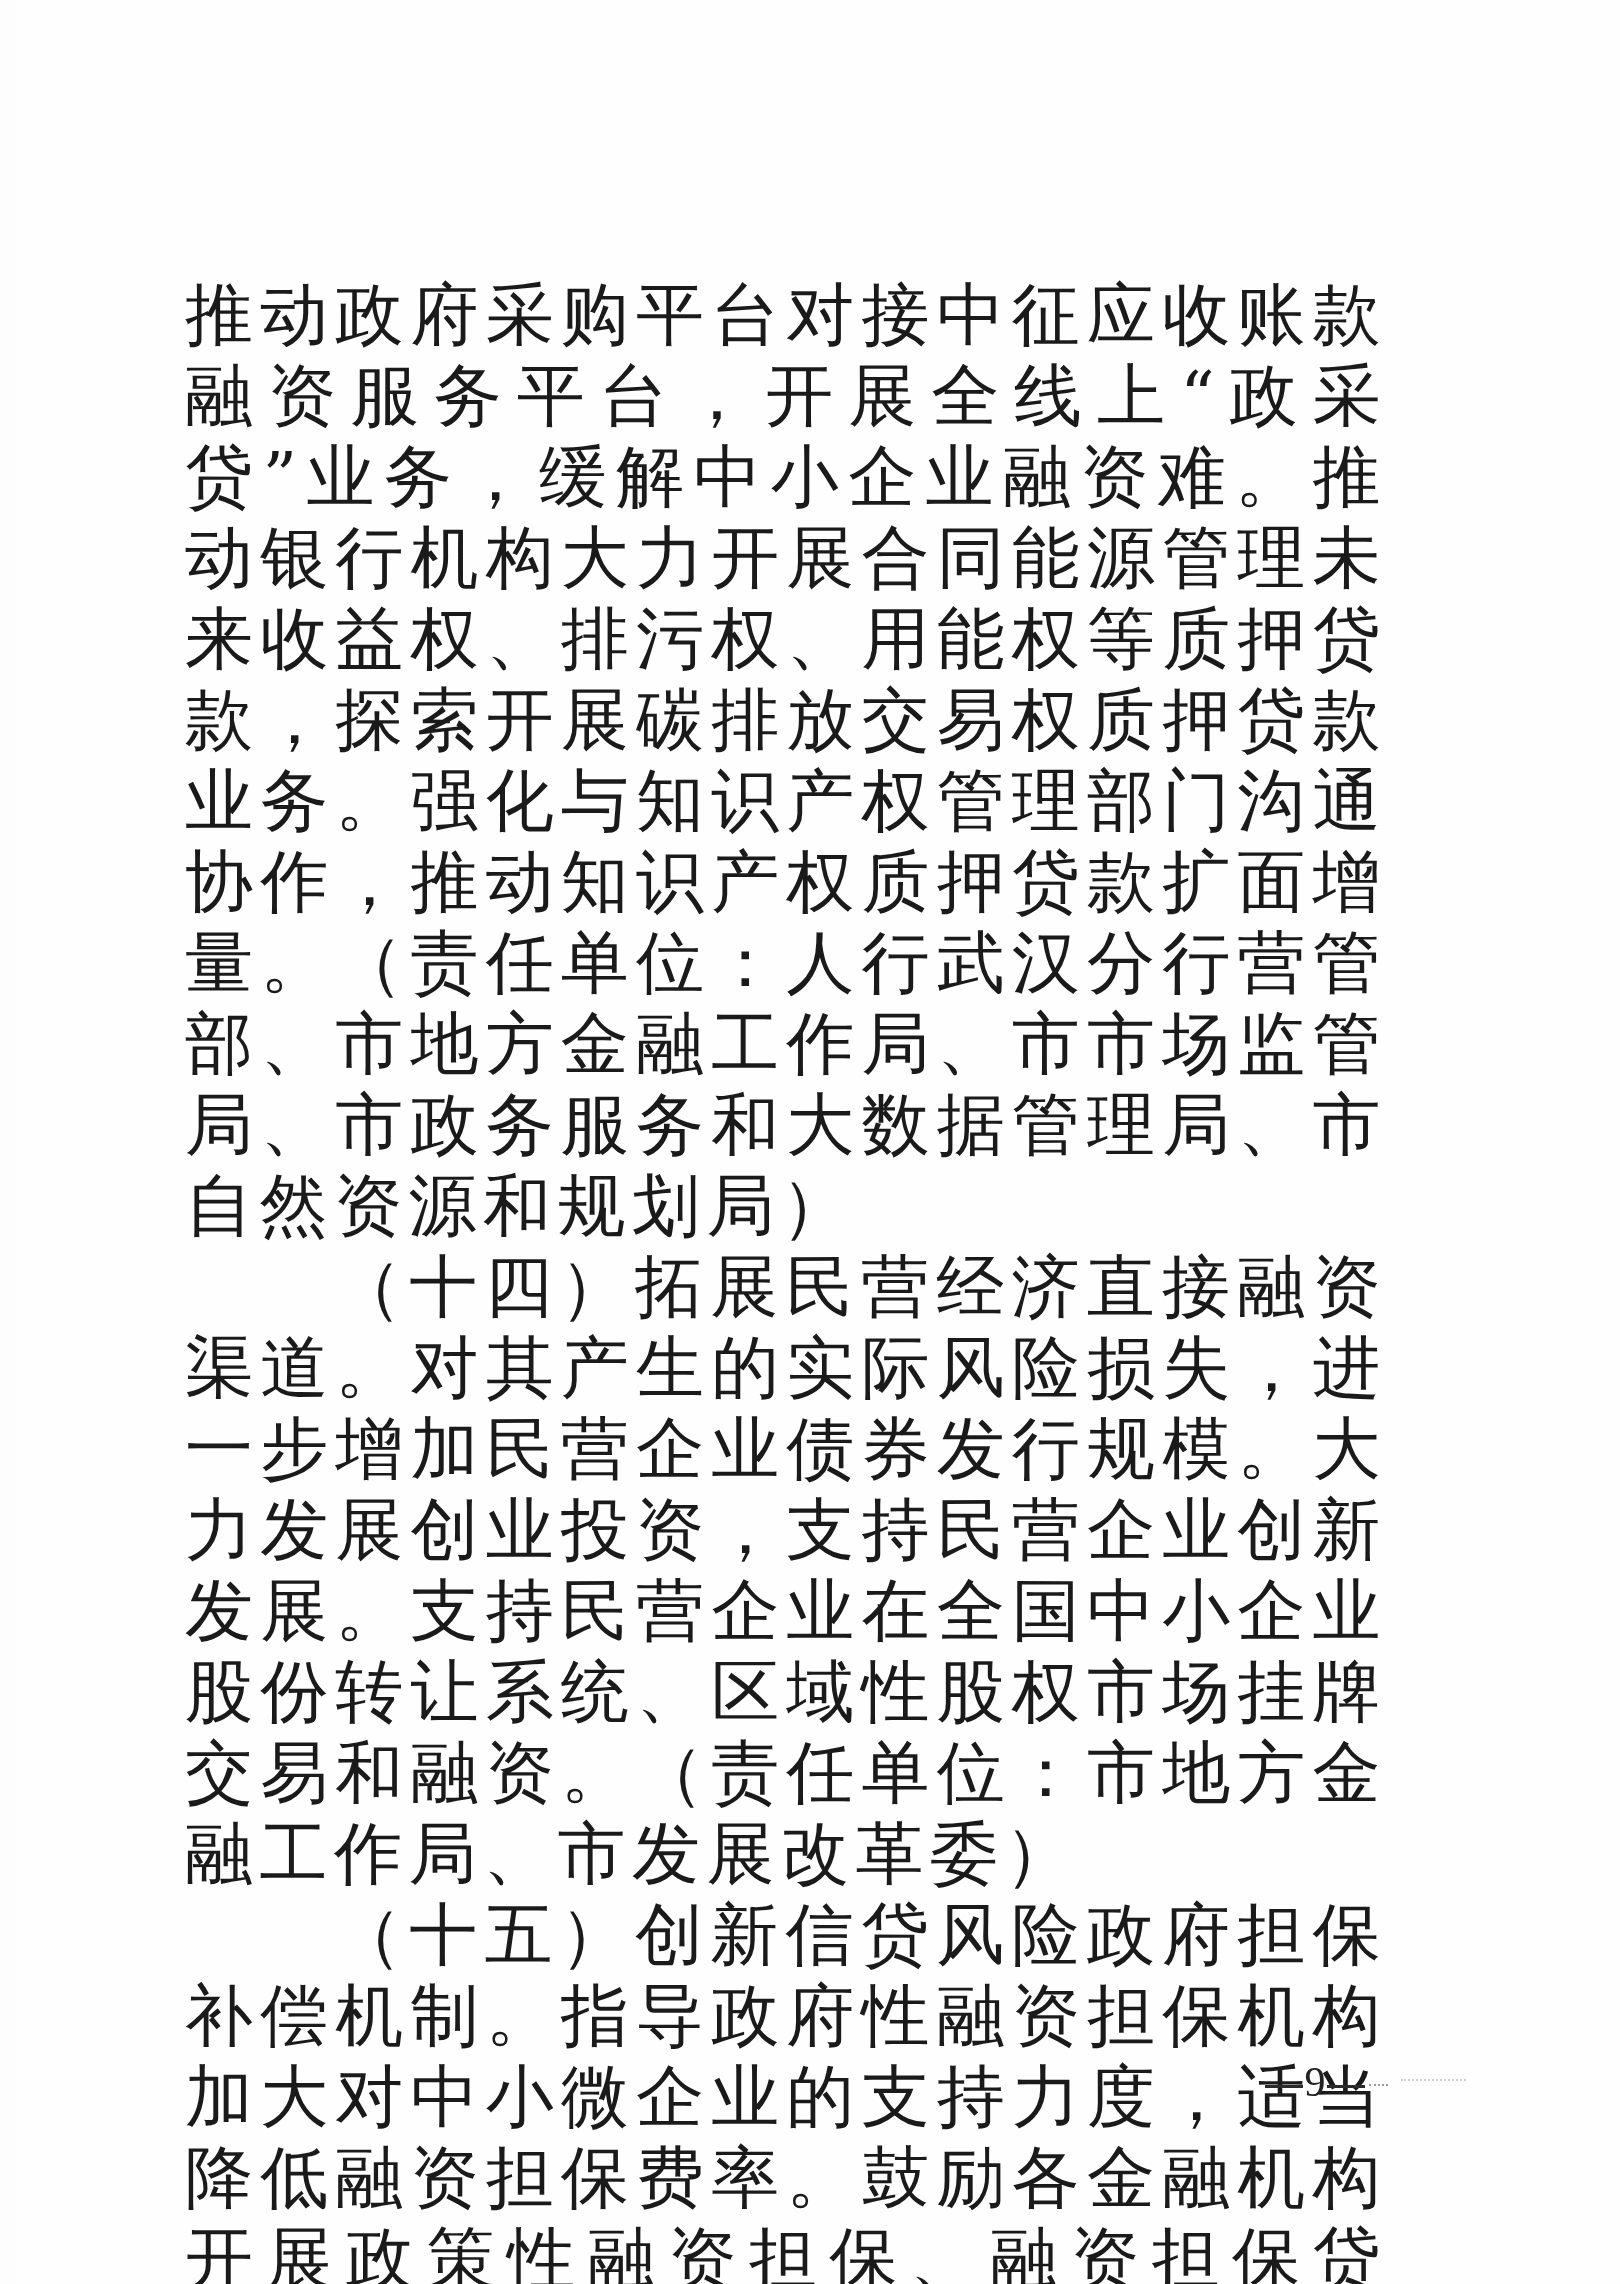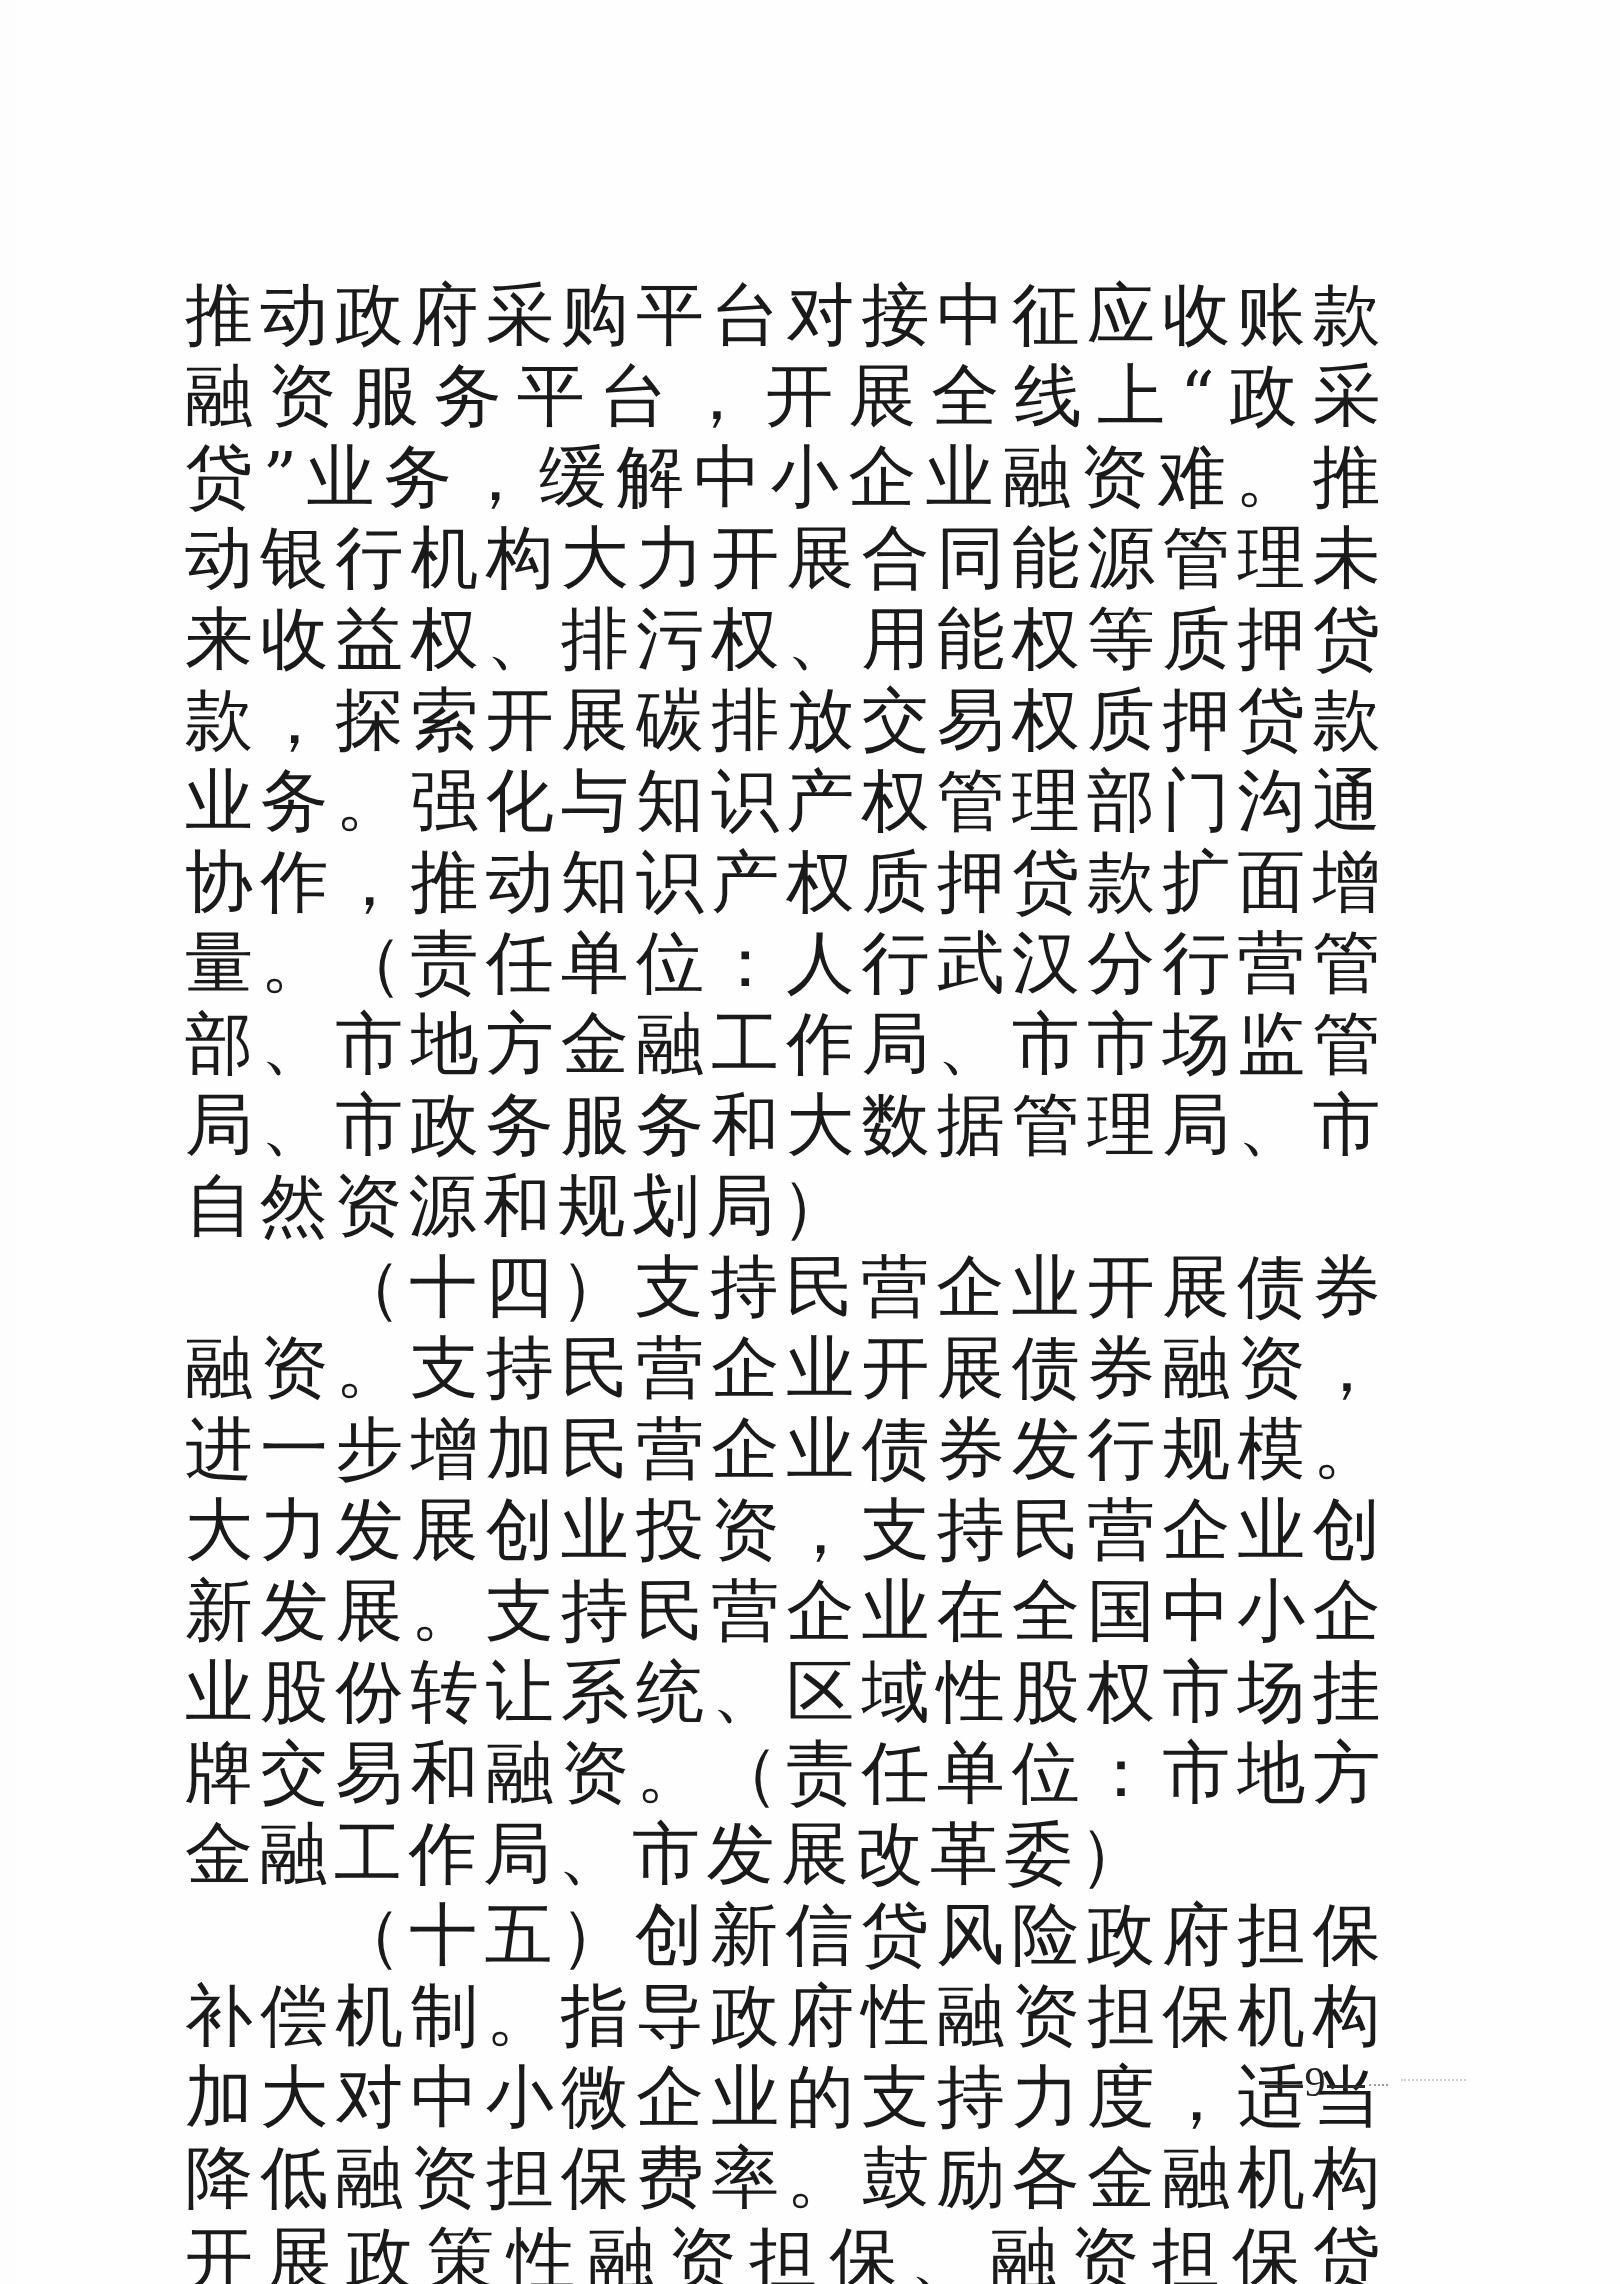--- a/index.html
+++ b/index.html
@@ -76,21 +76,21 @@
     height: 2.6px;
     border-top: 2px dotted #d2d2d2;
   }
 </style>
 </head>
 <body>
 
 <div class="page">
   <div class="body-text">
     <p class="para">推动政府采购平台对接中征应收账款融资服务平台，开展全线上“政采贷”业务，缓解中小企业融资难。推动银行机构大力开展合同能源管理未来收益权、排污权、用能权等质押贷款，探索开展碳排放交易权质押贷款业务。强化与知识产权管理部门沟通协作，推动知识产权质押贷款扩面增量。（责任单位：人行武汉分行营管部、市地方金融工作局、市市场监管局、市政务服务和大数据管理局、市自然资源和规划局）</p>
-    <p class="para indent">（十四）支持民营企业开展债券融资。支持民营企业开展债券融资，进一步增加民营企业债券发行规模。大力发展创业投资，支持民营企业创新发展。支持民营企业在全国中小企业股份转让系统、区域性股权市场挂牌交易和融资。（责任单位：市地方金融工作局、市发展改革委）</p>
+    <p class="para indent">（十四）拓展民营经济直接融资渠道。对其产生的实际风险损失，进一步增加民营企业债券发行规模。大力发展创业投资，支持民营企业创新发展。支持民营企业在全国中小企业股份转让系统、区域性股权市场挂牌交易和融资。（责任单位：市地方金融工作局、市发展改革委）</p>
     <p class="para indent">（十五）创新信贷风险政府担保补偿机制。指导政府性融资担保机构加大对中小微企业的支持力度，适当降低融资担保费率。鼓励各金融机构开展政策性融资担保、融资担保贷款、线上信用贷款业务，对其产生的实际风险损失，按规定给予补偿。（责任单位：市财政局、市地方金融工作局、市经信局）</p>
 
   </div>
 
   <div class="page-number">
     <span class="dash"></span><span>9</span><span class="dash"></span><span class="trail"></span>
   </div>
   <div class="scan-smudge"></div>
 </div>
 

